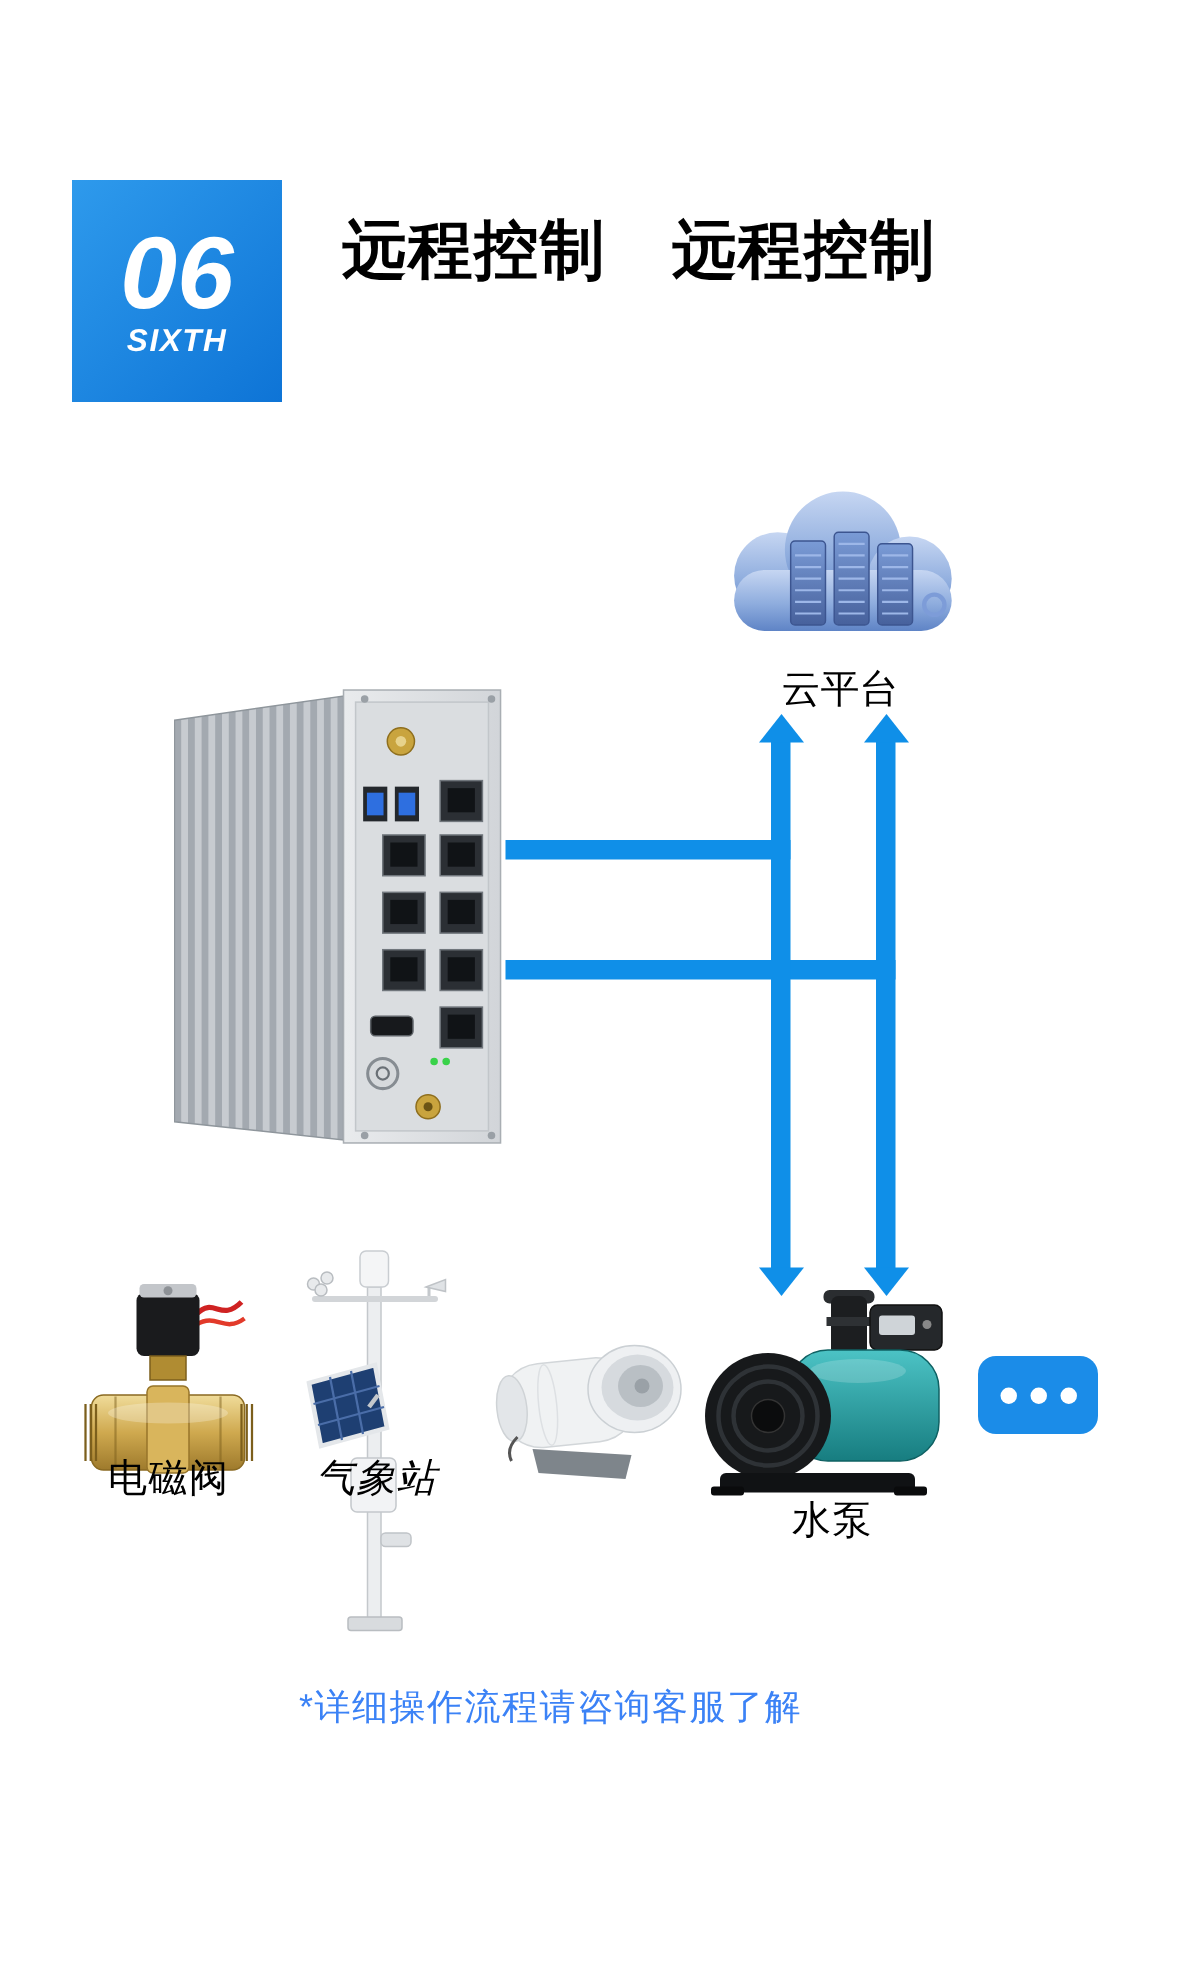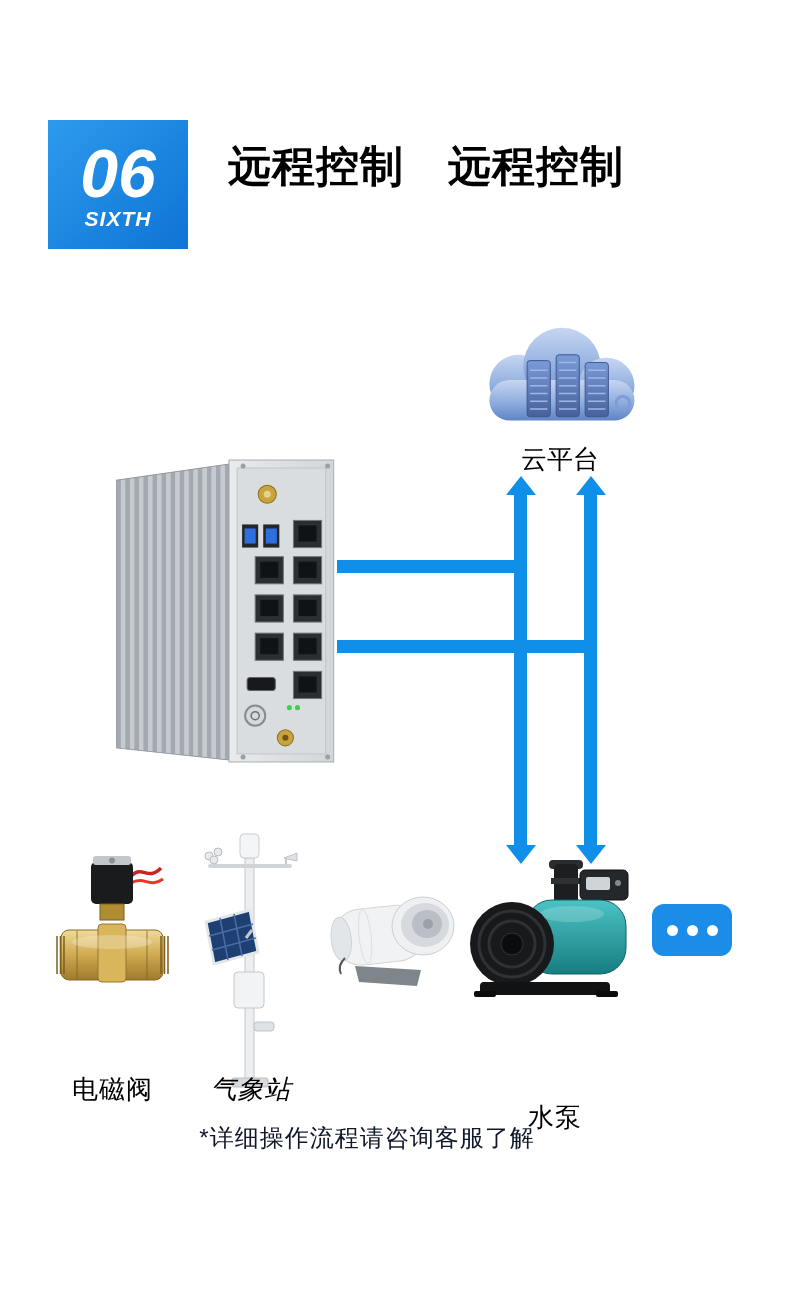--- a/index.html
+++ b/index.html
@@ -3,21 +3,21 @@
 <meta charset="utf-8">
 <style>
   html,body { margin:0; padding:0; background:#ffffff; }
   .stage {
     position:relative; width:790px; height:1308px; background:#ffffff;
     overflow:hidden; font-family:"Liberation Sans", sans-serif; color:#000;
   }
 
   
   .badge {
-    position:absolute; left:48px; top:120px; width:140px; height:129px;
+    position:absolute; left:48px; top:120px; width:140px; height:148px;
     background:linear-gradient(135deg,#2e9aec 0%, #0e74d6 100%);
     color:#fff; display:flex; flex-direction:column; align-items:center; justify-content:center;
   }
   .badge-number { font-size:68px; font-weight:bold; font-style:italic; line-height:1; }
   .badge-label  { font-size:21px; font-weight:bold; font-style:italic; letter-spacing:1px; }
 
   .title {
     position:absolute; left:228px; top:138px; font-size:43px; font-weight:bold;
     color:#000; letter-spacing:1px; white-space:nowrap;
   }
@@ -54,31 +54,31 @@
   .pump    { left:468px; top:856px; width:170px; height:145px; }
 
   .more {
     position:absolute; left:652px; top:904px; width:80px; height:52px;
     background:#1b8ce8; border-radius:12px;
     display:flex; align-items:center; justify-content:center; gap:9px;
   }
   .more .dot { width:11px; height:11px; border-radius:50%; background:#ffffff; }
 
   .dev-label {
-    position:absolute; top:1072px; z-index:2; font-size:26px; color:#000;
+    position:absolute; top:968px; z-index:2; font-size:26px; color:#000;
     text-align:center; letter-spacing:1px;
   }
   .lbl-0 { left:55px;  width:115px; }
   .lbl-1 { left:196px; width:110px;font-style:italic; }
   .lbl-2 { left:345px; width:130px; }
   .lbl-3 { left:470px; width:170px;margin-top:28px; }
 
   .footnote {
     position:absolute; left:0; top:1122px; width:734px; text-align:center;
-    font-size:24px; color:#0f172a; letter-spacing:1px;
+    font-size:24px; color:#3b82f6; letter-spacing:1px;
   }
 </style>
 </head>
 <body>
 
 <div class="stage">
 
   <div class="badge">
     <div class="badge-number">06</div>
     <div class="badge-label">SIXTH</div>

